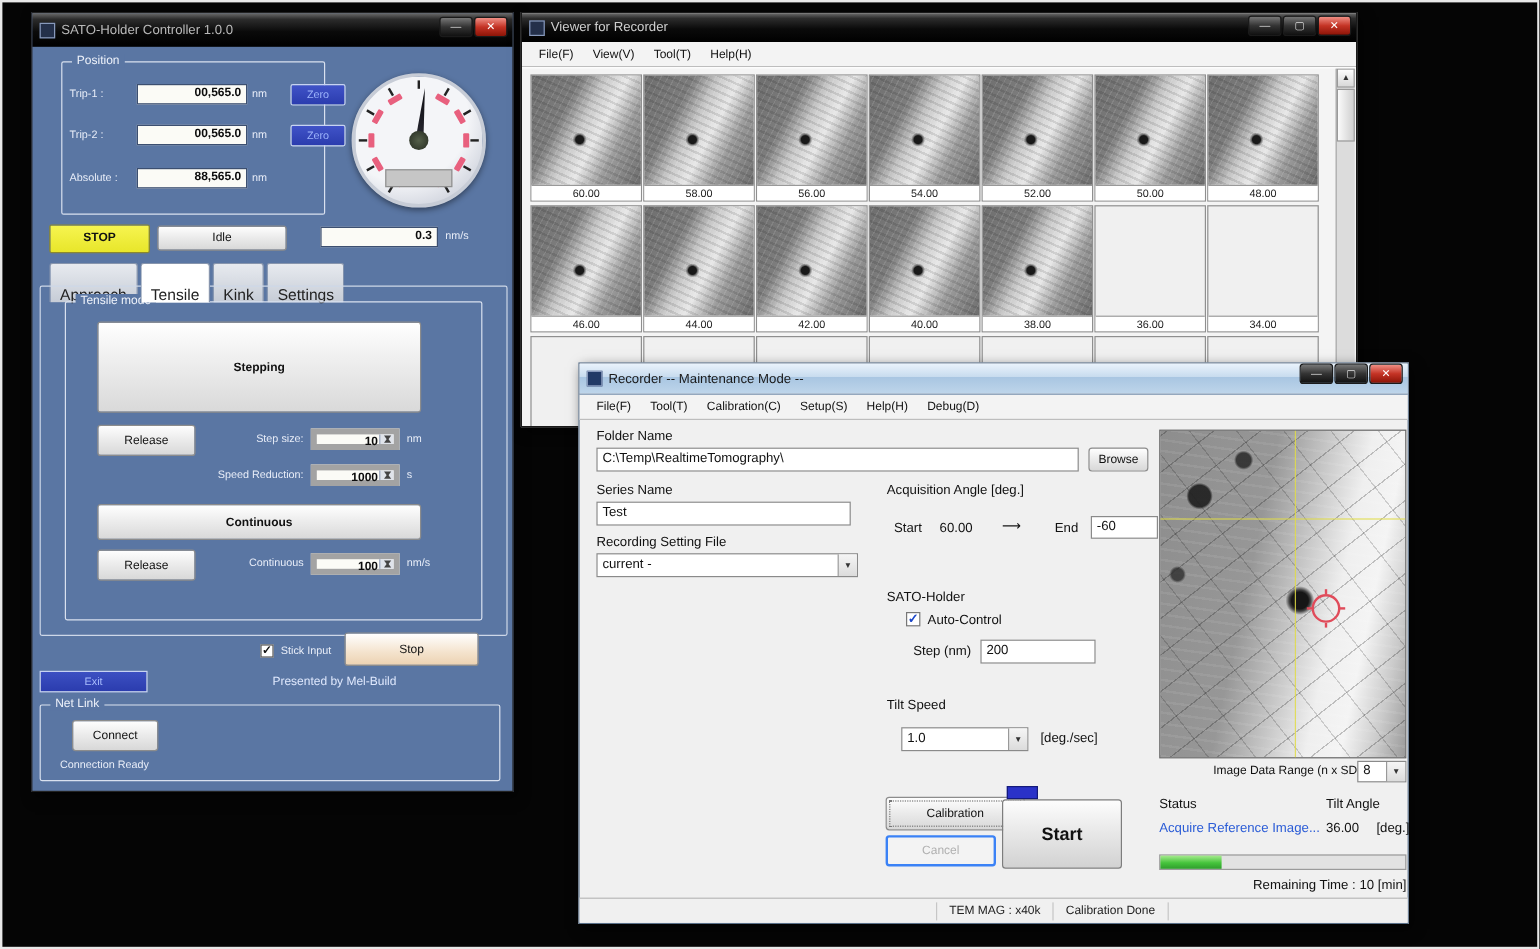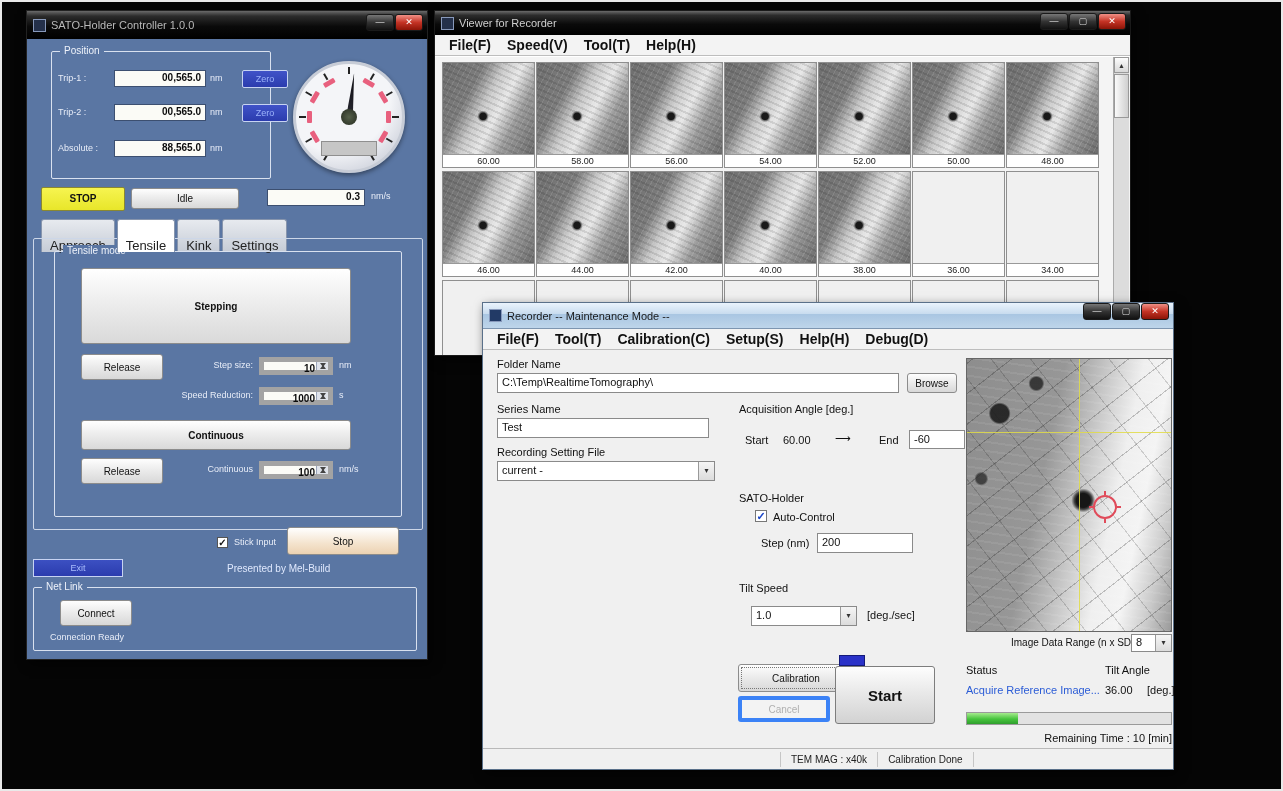--- a/index.html
+++ b/index.html
@@ -18,21 +18,21 @@
   .tb .ticon { width:13px; height:13px; margin-right:5px; background:#24304a; border:1px solid #8899bb; }
   .tb-light .ticon { background:#223a66; }
   .tb .ttext { font-size:11px; white-space:nowrap; }
   .winbtns { position:absolute; right:4px; top:3px; display:flex; }
   .winbtn { width:28px; height:17px; margin-left:1px; border:1px solid #1a1a1a; border-radius:3px;
             background:linear-gradient(#777, #333 50%, #111); color:#ddd; font-size:9px; line-height:15px; text-align:center; }
   .winbtn.red { background:linear-gradient(#f09086, #c43325 50%, #8c1407); color:#fff; }
 
   
   .menubar { display:flex; gap:0; background:#f3f3f3; border-bottom:1px solid #bdbdbd; height:21px; align-items:center; padding-left:6px; }
-  .menuitem { font-size:14px; color:#111; padding:2px 8px;font-weight:bold; }
+  .menuitem { font-size:10px; color:#111; padding:2px 8px; }
 
   
   .btn3d { display:flex; align-items:center; justify-content:center; font-size:10px; color:#111;
            background:linear-gradient(#fefefe, #ececec 45%, #d8d8d8); border:1px solid #8c8c8c; border-radius:3px; }
 
   
   .sato { left:24px; top:8px; width:402px; height:650px; background:#5a76a3; border:1px solid #222; }
   .sato-body { position:relative; width:100%; height:622px; color:#eef2fa; font-size:10px; }
   .grp { position:absolute; border:1px solid #d9e1ef; border-radius:2px; }
   .grp .legend { position:absolute; top:-7px; left:8px; background:#5a76a3; padding:0 4px; font-size:10px; color:#eef2fa; }
@@ -122,21 +122,21 @@
         repeating-linear-gradient(8deg, rgba(255,255,255,.07) 0 2px, transparent 2px 9px),
         linear-gradient(102deg, #8d8d8d 0%, #979797 38%, #c6c6c6 54%, #efefef 68%, #f4f4f4 79%, #cacaca 90%, #9a9a9a 100%); }
   .xhair-v { position:absolute; left:55%; top:0; bottom:0; width:1px; background:rgba(225,220,70,.85); }
   .xhair-h { position:absolute; top:27%; left:0; right:0; height:1px; background:rgba(225,220,70,.85); }
   .target { position:absolute; left:62%; top:50%; width:24px; height:24px; border:2px solid #e04b5a; border-radius:50%; }
   .target::before { content:""; position:absolute; left:50%; top:-6px; bottom:-6px; width:2px; margin-left:-1px;
       background:linear-gradient(#e04b5a 0 4px, transparent 4px calc(100% - 4px), #e04b5a calc(100% - 4px)); }
   .target::after { content:""; position:absolute; top:50%; left:-6px; right:-6px; height:2px; margin-top:-1px;
       background:linear-gradient(90deg,#e04b5a 0 4px, transparent 4px calc(100% - 4px), #e04b5a calc(100% - 4px)); }
   .calbtn { position:absolute; left:255px; top:314px; width:116px; height:28px; outline:1px dotted #777; outline-offset:-4px; }
-  .cancelbtn { position:absolute; left:255px; top:346px; width:92px; height:26px; background:#f3f3f3; border:4px solid #3b82f6; color:#b0b0b0; }
+  .cancelbtn { position:absolute; left:255px; top:346px; width:92px; height:26px; background:#f3f3f3; border:2px solid #3b82f6; color:#b0b0b0; }
   .startbtn { position:absolute; left:352px; top:316px; width:100px; height:58px; font-size:15px; font-weight:bold;
               background:linear-gradient(#fdfdfd,#e9e9e9 45%, #d2d2d2); border:1px solid #7d7d7d; border-radius:3px;
               display:flex; align-items:center; justify-content:center; }
   .startchip { position:absolute; left:356px; top:305px; width:26px; height:11px; background:#2a32c8; border:1px solid #141a7a; }
   .progress { position:absolute; left:483px; top:362px; width:206px; height:13px; background:#e2e2e2; border:1px solid #9a9a9a; }
   .progress .fill { height:100%; background:linear-gradient(#a6eb8e, #46c43c 55%, #2f9e2d); width:25%; }
   .bluetext { color:#2b5cd6; }
   .statusbar { position:absolute; left:0; right:0; bottom:0; height:21px; background:#f0f0f0; border-top:1px solid #b9b9b9;
                display:flex; align-items:center; font-size:10px; color:#222; }
   .sbspacer { width:298px; height:15px; border-right:1px solid #c6c6c6; }
@@ -273,21 +273,21 @@
       <span class="ticon"></span>
       <span class="ttext">Viewer for Recorder</span>
       <span class="winbtns" style="top:2px;">
         <span class="winbtn"><span>—</span></span>
         <span class="winbtn"><span>▢</span></span>
         <span class="winbtn red"><span>✕</span></span>
       </span>
     </div>
     <div class="menubar">
       <span class="menuitem">File(F)</span>
-      <span class="menuitem">Speed(V)</span>
+      <span class="menuitem">View(V)</span>
       <span class="menuitem">Tool(T)</span>
       <span class="menuitem">Help(H)</span>
     </div>
     <div class="viewer-content">
       <div class="vgrid">
           <div class="vcell">
             <div class="img tem"></div>
             <div class="lbl">60.00</div>
           </div>
           <div class="vcell">

